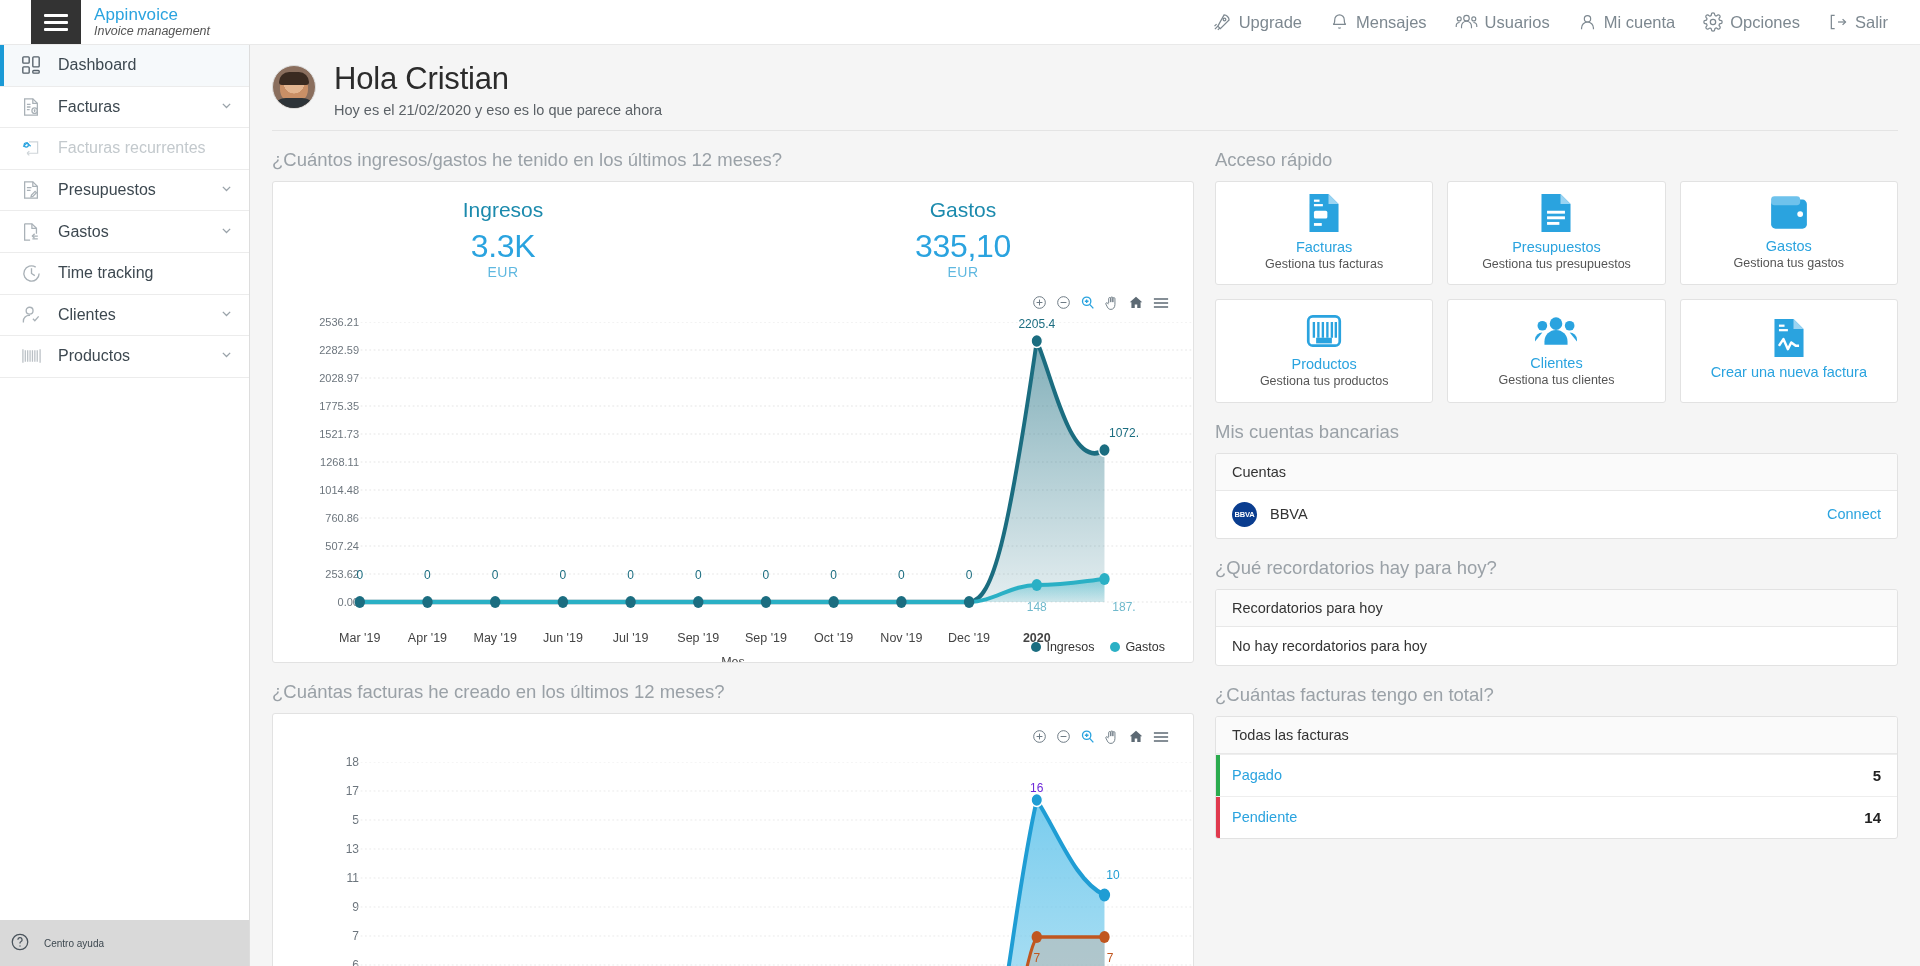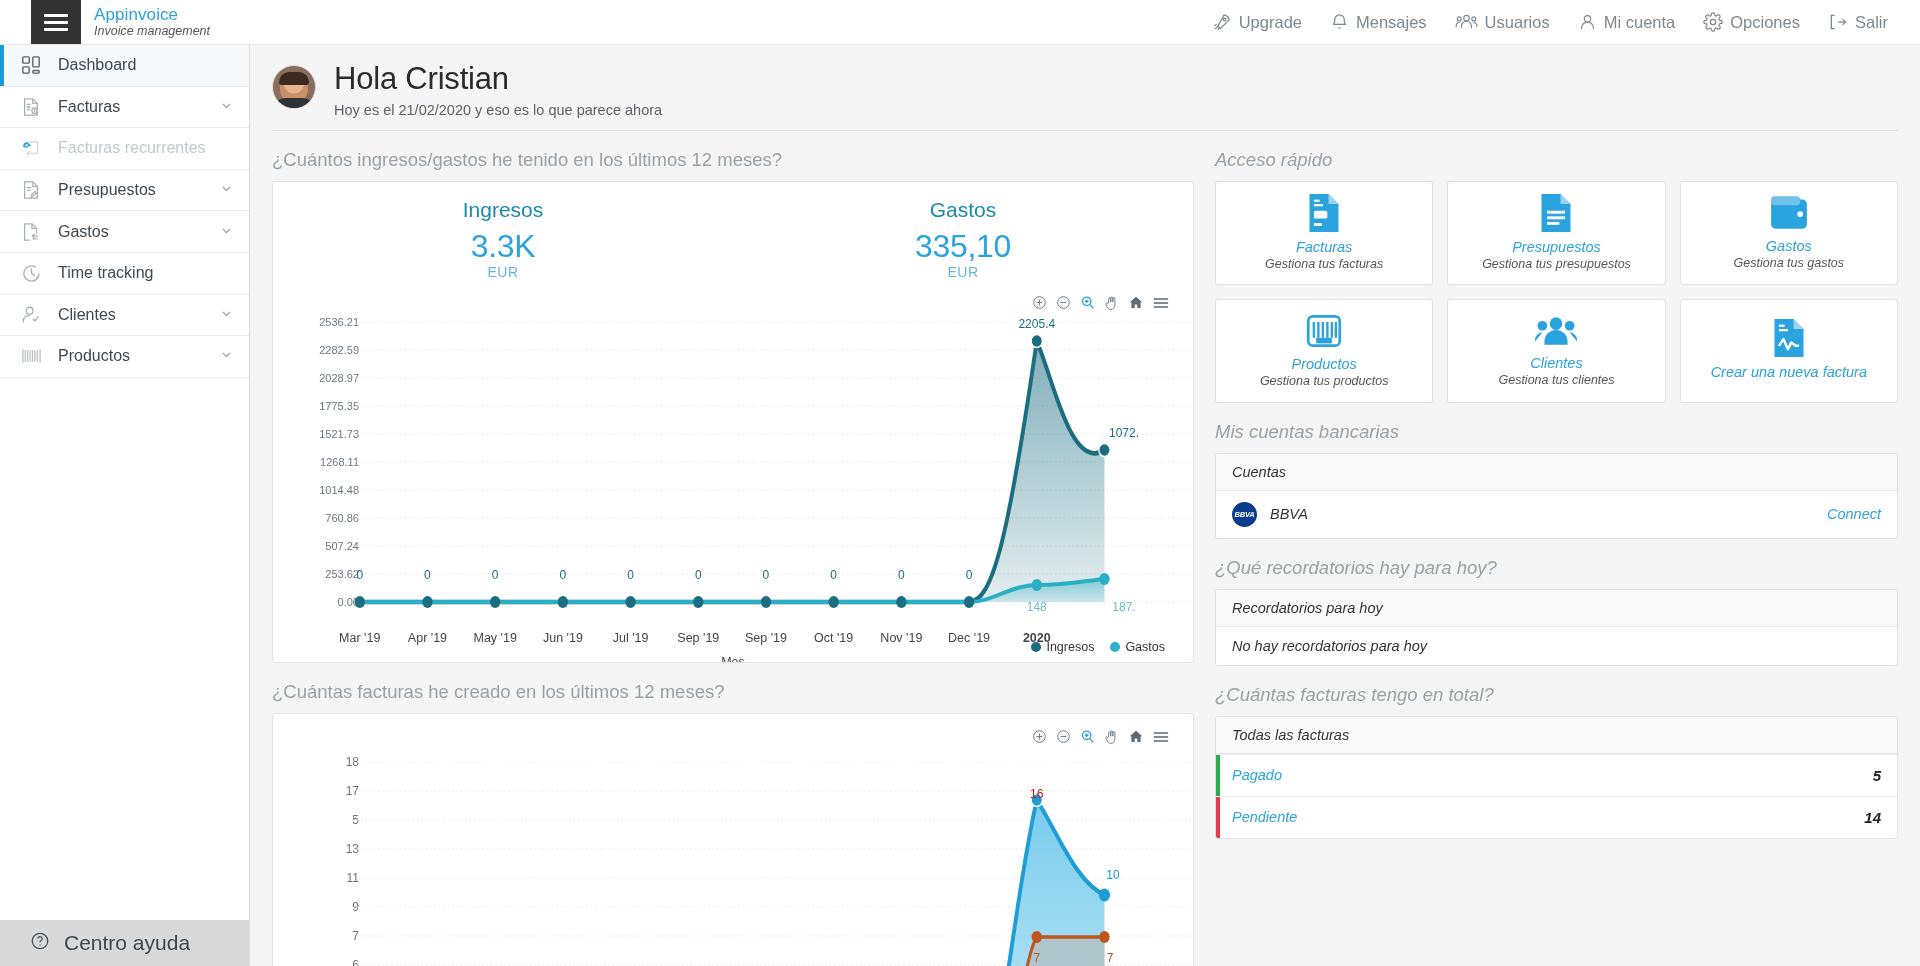--- a/index.html
+++ b/index.html
@@ -50,21 +50,21 @@
   .side-item.active::before {
     content: ""; position: absolute; left: 0; top: 0; bottom: 0; width: 4px; background: #1b9ad6;
   }
   .side-item.disabled { color: #c3c9cd; cursor: default; }
   .side-ico { width: 26px; flex: 0 0 26px; display: flex; align-items: center; justify-content: center; margin-right: 14px; }
   .side-ico svg { display: block; }
   .side-label { flex: 1 1 auto; }
   .chev { color: #9aa3aa; }
   .help {
     height: 46px; flex: 0 0 46px; background: #d9d9d9; display: flex; align-items: center;
-    padding-left: 30px; gap: 14px; font-size: 21px; color: #3d4850; cursor: pointer;
+    padding-left: 10px; gap: 14px; font-size: 10px; color: #3d4850; cursor: pointer;
   }
 
   
   .main { flex: 1 1 auto; overflow: hidden; display: flex; flex-direction: column; background: #f5f5f5; }
   .greeting {
     background: #f5f5f5; padding: 14px 22px 0 22px; display: flex; align-items: flex-start; gap: 18px;
   }
   .avatar {
     width: 44px; height: 44px; border-radius: 50%; flex: 0 0 44px; overflow: hidden;
     background: #8a6e5d; position: relative; border: 1px solid #ddd; margin-top: 6px;
@@ -75,21 +75,21 @@
     background: #3a2a20; border-radius: 14px 14px 4px 4px; }
   .avatar .shoulders { position: absolute; left: 50%; bottom: -4px; transform: translateX(-50%); width: 44px; height: 14px;
     background: #2d3338; border-radius: 18px 18px 0 0; }
   .greet-text { padding-top: 2px; }
   .greet-title { font-size: 31px; color: #2b2b2b; font-weight: normal; line-height: 1.15; letter-spacing: -0.2px; }
   .greet-sub { font-size: 14.5px; color: #5b6view; color: #5b6166; margin-top: 5px; }
   .hr { height: 1px; background: #e4e4e4; margin: 12px 22px 0 22px; }
 
   .cols { flex: 1 1 auto; display: flex; gap: 5px; padding: 0 22px; overflow: hidden; min-height: 0; }
   .col-left { flex: 1 1 auto; min-width: 0; padding-right: 16px; }
-  .col-right { width: 683px; flex: 0 0 683px; font-style: italic; }
+  .col-right { width: 683px; flex: 0 0 683px; }
 
   .sect-title { font-size: 18.5px; color: #9aa1a7; font-weight: normal; margin: 18px 0 10px 0; }
   .card { background: #fff; border: 1px solid #e2e2e2; border-radius: 3px; }
 
   
   .chart-card { position: relative; height: 482px; overflow: hidden; }
   .kpis { display: flex; padding-top: 16px; }
   .kpi { flex: 1 1 50%; text-align: center; }
   .kpi-title { font-size: 21px; color: #1b8aad; }
   .kpi-val { font-size: 32px; color: #2aa3df; line-height: 1.15; margin-top: 6px; letter-spacing: -0.3px; }
@@ -618,21 +618,21 @@
                 <g>
                   <circle cx="880" cy="38" r="6.5" fill="#1f9dd4" stroke="#fff" stroke-width="1.5"></circle>
                   <circle cx="958" cy="133" r="6.5" fill="#1f9dd4"></circle>
                   <circle cx="880" cy="175" r="6" fill="#c0561f"></circle>
                   <circle cx="958" cy="175" r="6" fill="#c0561f"></circle>
                   <circle cx="880" cy="245" r="5" fill="#4a9b3f"></circle>
                   <circle cx="958" cy="236" r="5" fill="#4a9b3f"></circle>
                 </g>
               </svg>
 
-              <div class="dlabel" style="left:83.02%; top:32px;  color:#b91c1c;">16</div>
+              <div class="dlabel" style="left:83.02%; top:26px;  color:#6d28d9;">16</div>
               <div class="dlabel" style="left:91.3%;  top:113px; color:#1f9dd4;">10</div>
               <div class="dlabel" style="left:83.02%; top:196px; color:#c0561f;">7</div>
               <div class="dlabel" style="left:91.0%;  top:196px; color:#c0561f;">7</div>
 
             </div>
           </div>
 
         </div>
 
         <div class="col-right">

